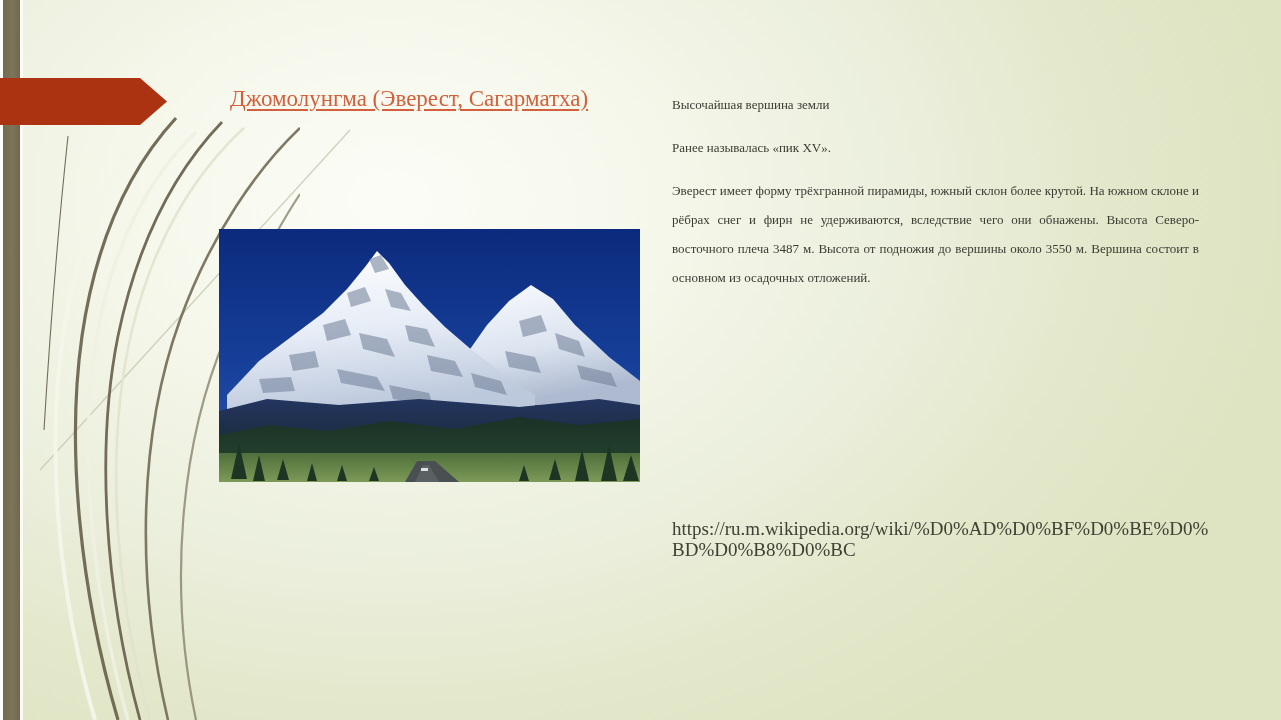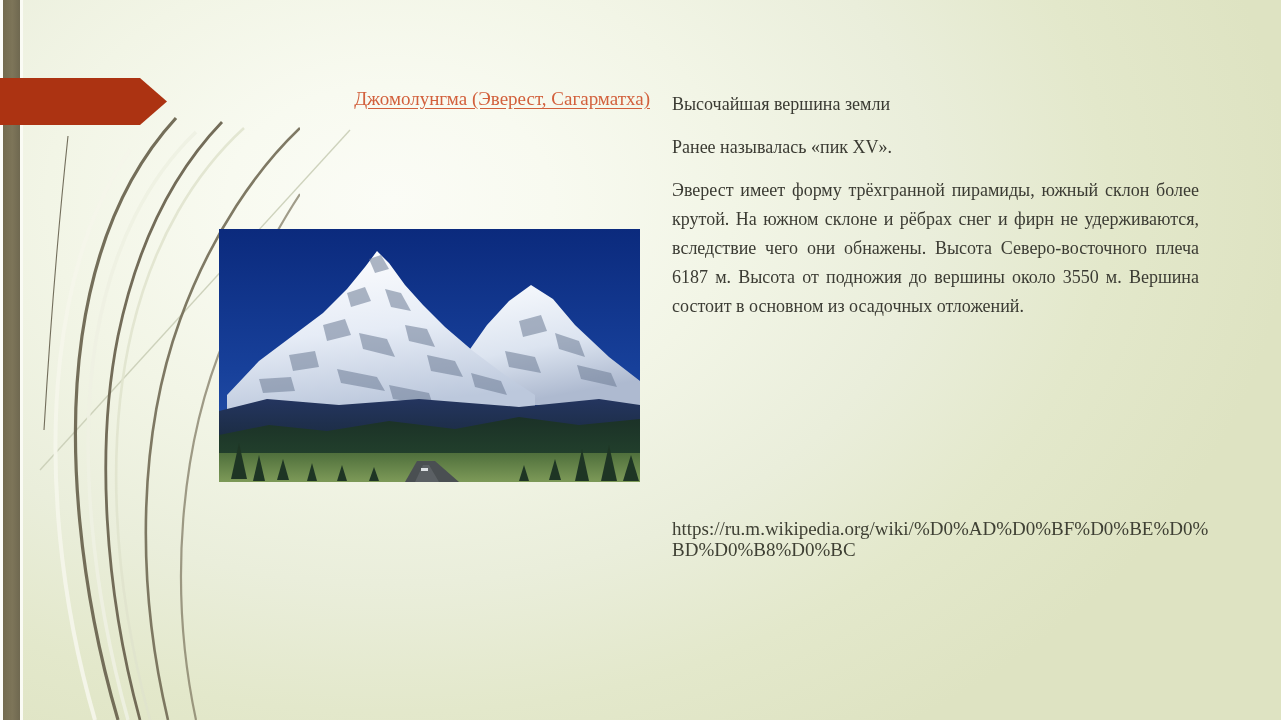--- a/index.html
+++ b/index.html
@@ -85,22 +85,22 @@
     -webkit-clip-path: polygon(0 0, 140px 0, 167px 50%, 140px 100%, 0 100%);
     clip-path: polygon(0 0, 140px 0, 167px 50%, 140px 100%, 0 100%);
   }
 
   
   .title {
     position: absolute;
     left: 230px;
     top: 83px;
     width: 420px;
-    text-align: right;
-    font-size: 19px;
+    text-align: left;
+    font-size: 23px;
     line-height: 31px;
     color: #d2603c;
     text-decoration: underline;
     text-decoration-color: #d2603c;
     text-underline-offset: 3px;
   }
 
   
   .photo-frame {
     position: absolute;
@@ -113,21 +113,21 @@
   }
   .photo-frame svg { display: block; }
 
   
   .body-col {
     position: absolute;
     left: 672px;
     top: 90px;
     width: 527px;
     color: #3b3b33;
-    font-size: 18px;
+    font-size: 13px;
     line-height: 29px;
   }
   .body-col p {
     margin: 0 0 14px 0;
   }
   .body-col p.just {
     text-align: justify;
     text-align-last: left;
     margin-bottom: 0;
   }
@@ -255,18 +255,18 @@
 
       <polygon points="186,253 198,232 216,232 240,253" fill="#4a4f52"></polygon>
       <polygon points="196,253 204,236 210,236 220,253" fill="#6a6f72" opacity="0.55"></polygon>
       <rect x="202" y="239" width="7" height="3" fill="#dfe3e6"></rect>
     </svg>
   </div>
 
   <div class="body-col">
     <p>Высочайшая вершина земли</p>
     <p>Ранее называлась «пик XV».</p>
-    <p class="just">Эверест имеет форму трёхгранной пирамиды, южный склон более крутой. На южном склоне и рёбрах снег и фирн не удерживаются, вследствие чего они обнажены. Высота Северо-восточного плеча 6187 м. Высота от подножия до вершины около 3550 м. Вершина состоит в основном из осадочных отложений.</p>
+    <p class="just">Эверест имеет форму трёхгранной пирамиды, южный склон более крутой. На южном склоне и рёбрах снег и фирн не удерживаются, вследствие чего они обнажены. Высота Северо-восточного плеча 3487 м. Высота от подножия до вершины около 3550 м. Вершина состоит в основном из осадочных отложений.</p>
   </div>
 
   <div class="source">https://ru.m.wikipedia.org/wiki/%D0%AD%D0%BF%D0%BE%D0%BD%D0%B8%D0%BC</div>
 
 </div>
 
 </body></html>

